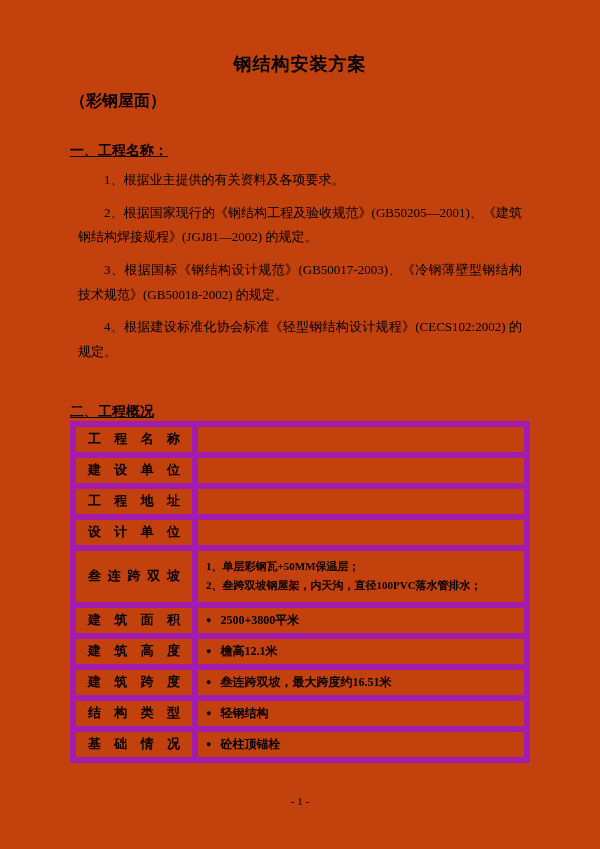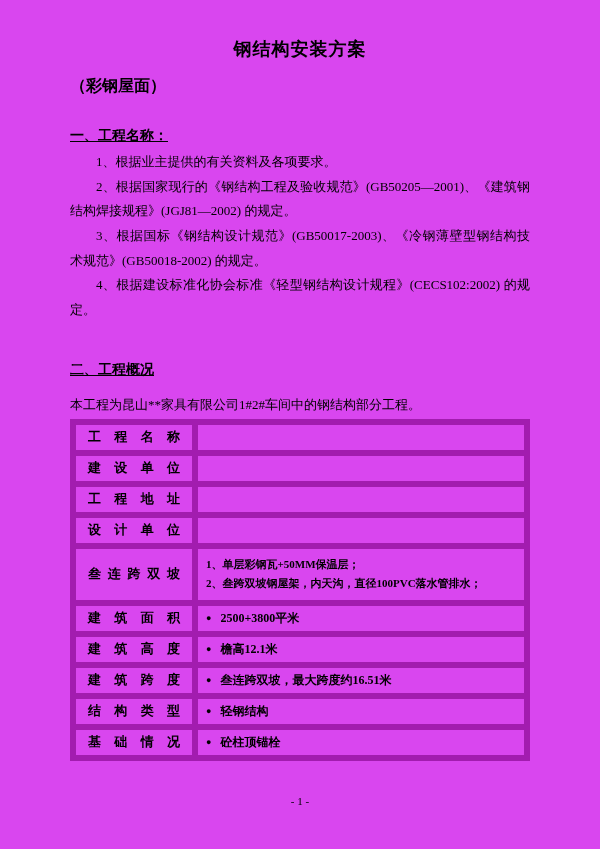--- a/index.html
+++ b/index.html
@@ -6,24 +6,24 @@
     margin: 0;
     padding: 0;
     background: #ffffff;
   }
   .page {
     width: 600px;
     height: 849px;
     box-sizing: border-box;
     position: relative;
     margin: 0 auto;
-    background: #d946ef;
+    background: #c2410c;
     color: #000000;
     font-family: "Liberation Serif", "DejaVu Serif", serif;
-    padding: 21px 70px 0 70px;
+    padding: 36px 70px 0 70px;
     overflow: hidden;
   }
   .doc-title {
     text-align: center;
     font-size: 18px;
     font-weight: bold;
     margin: 16px 0 0 0;
     letter-spacing: 1px;
   }
   .doc-subtitle {
@@ -36,21 +36,21 @@
     font-weight: bold;
     margin: 30px 0 5px 0;
   }
   .sec1-heading .u, .sec2-heading .u {
     text-decoration: underline;
   }
   .item {
     font-size: 13px;
     line-height: 1.9;
     text-indent: 2em;
-    margin: 0;
+    margin: 8px;
     text-align: justify;
   }
   .sec2-heading {
     font-size: 14px;
     font-weight: bold;
     margin: 38px 0 0 0;
   }
   .intro {
     font-size: 13px;
     margin: 17px 0 5px 0;
@@ -112,21 +112,20 @@
 
   <p class="item">1、根据业主提供的有关资料及各项要求。</p>
   <p class="item">2、根据国家现行的《钢结构工程及验收规范》(GB50205—2001)、《建筑钢结构焊接规程》(JGJ81—2002) 的规定。</p>
   <p class="item">3、根据国标《钢结构设计规范》(GB50017-2003)、《冷钢薄壁型钢结构技术规范》(GB50018-2002) 的规定。</p>
   <p class="item">4、根据建设标准化协会标准《轻型钢结构设计规程》(CECS102:2002) 的规定。</p>
 
   <div class="sec2-heading">
     <span class="u">二、工程概况</span>
   </div>
 
-  <p class="intro">本工程为昆山**家具有限公司1#2#车间中的钢结构部分工程。</p>
 
   <table class="overview">
     <tbody>
       <tr>
         <td class="cell-label">工程名称</td>
         <td class="cell-value"></td>
       </tr>
       <tr>
         <td class="cell-label">建设单位</td>
         <td class="cell-value"></td>

